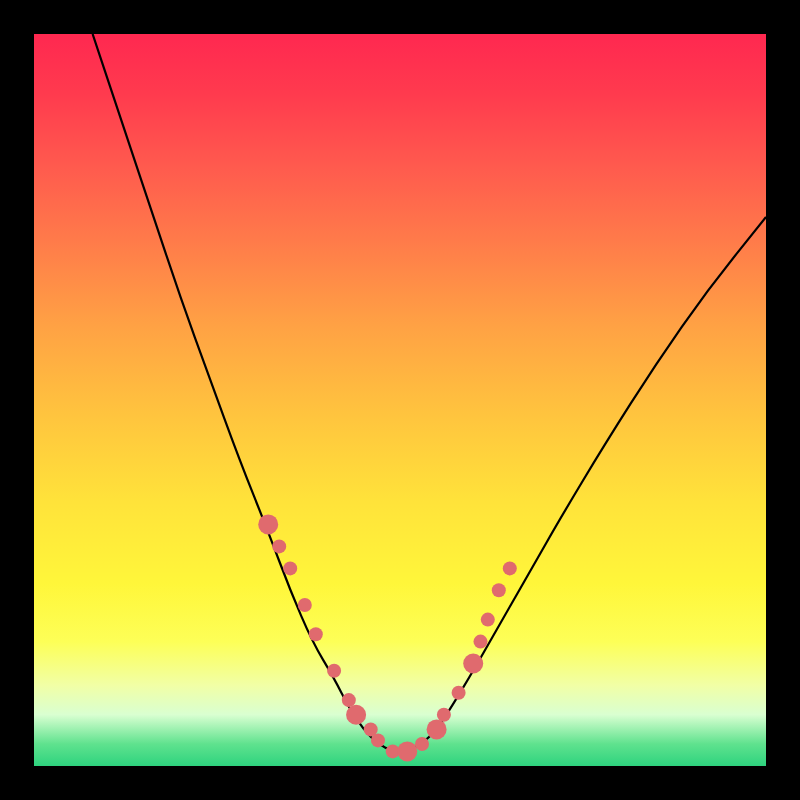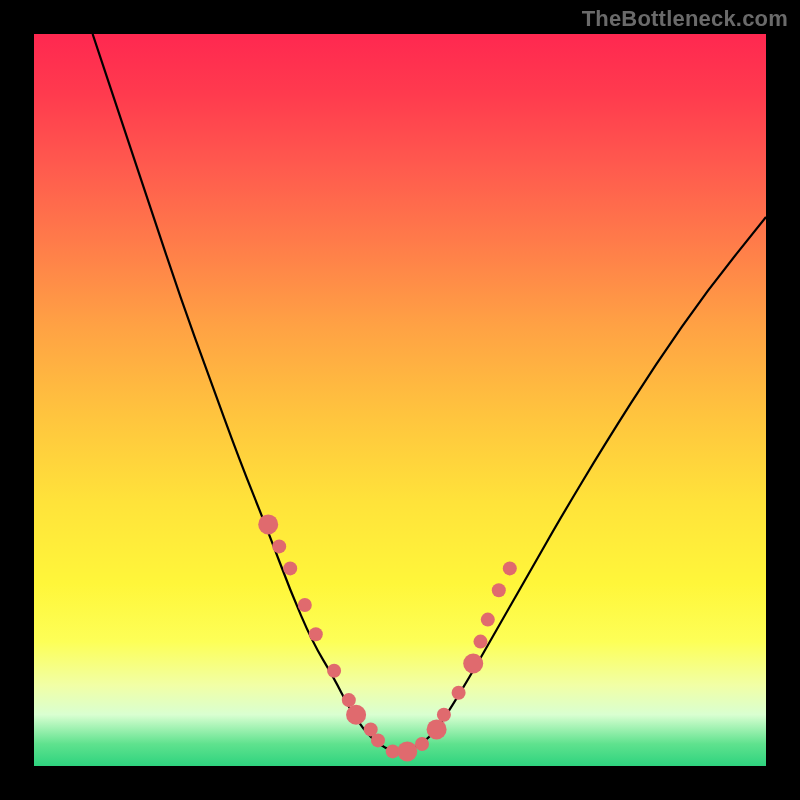--- a/index.html
+++ b/index.html
@@ -60,21 +60,20 @@
   }
   .pt {
     fill: #e06a6e;
     stroke: none;
   }
 </style>
 </head>
 <body>
 
 <div class="frame">
-  <div class="watermark">TheBottleneck.com</div>
 
   <div class="plot-area">
     <svg class="curve" viewBox="0 0 732 732" preserveAspectRatio="none">
       <path id="curve-path" fill="none" stroke="#000" stroke-width="2.2" d="M 58.6 0.0 Q 58.6 0.0 73.2 43.9 Q 87.8 87.8 102.5 131.8 Q 117.1 175.7 131.8 219.6 Q 146.4 263.5 161.0 303.8 Q 175.7 344.0 190.3 384.3 Q 205.0 424.6 219.6 461.2 Q 234.2 497.8 245.2 527.0 Q 256.2 556.3 267.2 581.9 Q 278.2 607.6 289.1 625.9 Q 300.1 644.2 307.4 658.8 Q 314.8 673.4 322.1 684.4 Q 329.4 695.4 336.7 702.7 Q 344.0 710.0 351.4 713.7 Q 358.7 717.4 366.0 717.4 Q 373.3 717.4 380.6 713.7 Q 388.0 710.0 395.3 702.7 Q 402.6 695.4 409.9 684.4 Q 417.2 673.4 428.2 655.1 Q 439.2 636.8 453.8 611.2 Q 468.5 585.6 483.1 560.0 Q 497.8 534.4 512.4 508.7 Q 527.0 483.1 549.0 446.5 Q 571.0 409.9 596.6 369.7 Q 622.2 329.4 647.8 292.8 Q 673.4 256.2 702.7 219.6 T 732.0 183.0"></path>
       <g id="points-group">
           <circle cx="234.2" cy="490.4" r="10" class="pt"></circle>
           <circle cx="245.2" cy="512.4" r="7" class="pt"></circle>
           <circle cx="256.2" cy="534.4" r="7" class="pt"></circle>
           <circle cx="270.8" cy="571.0" r="7" class="pt"></circle>
           <circle cx="281.8" cy="600.2" r="7" class="pt"></circle>

